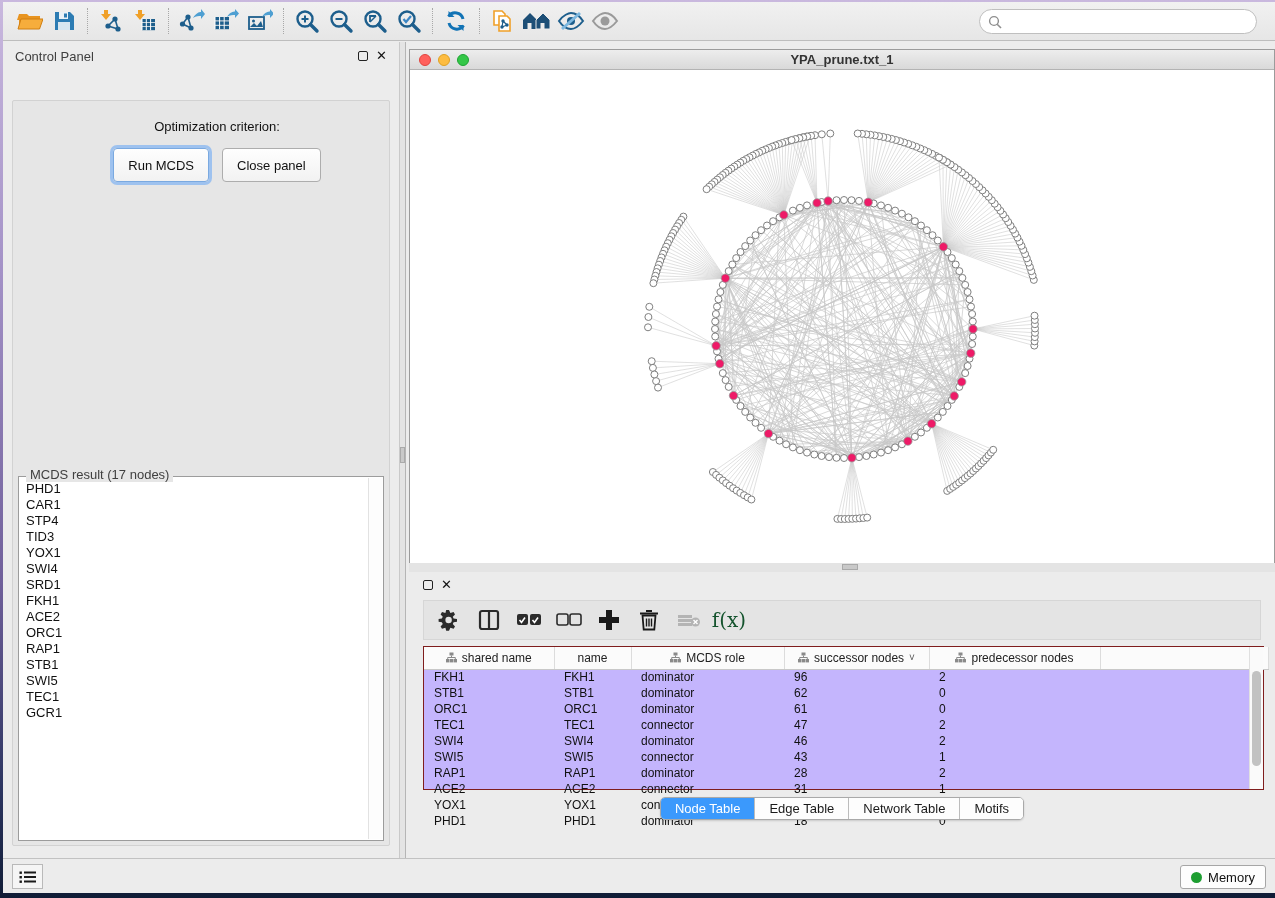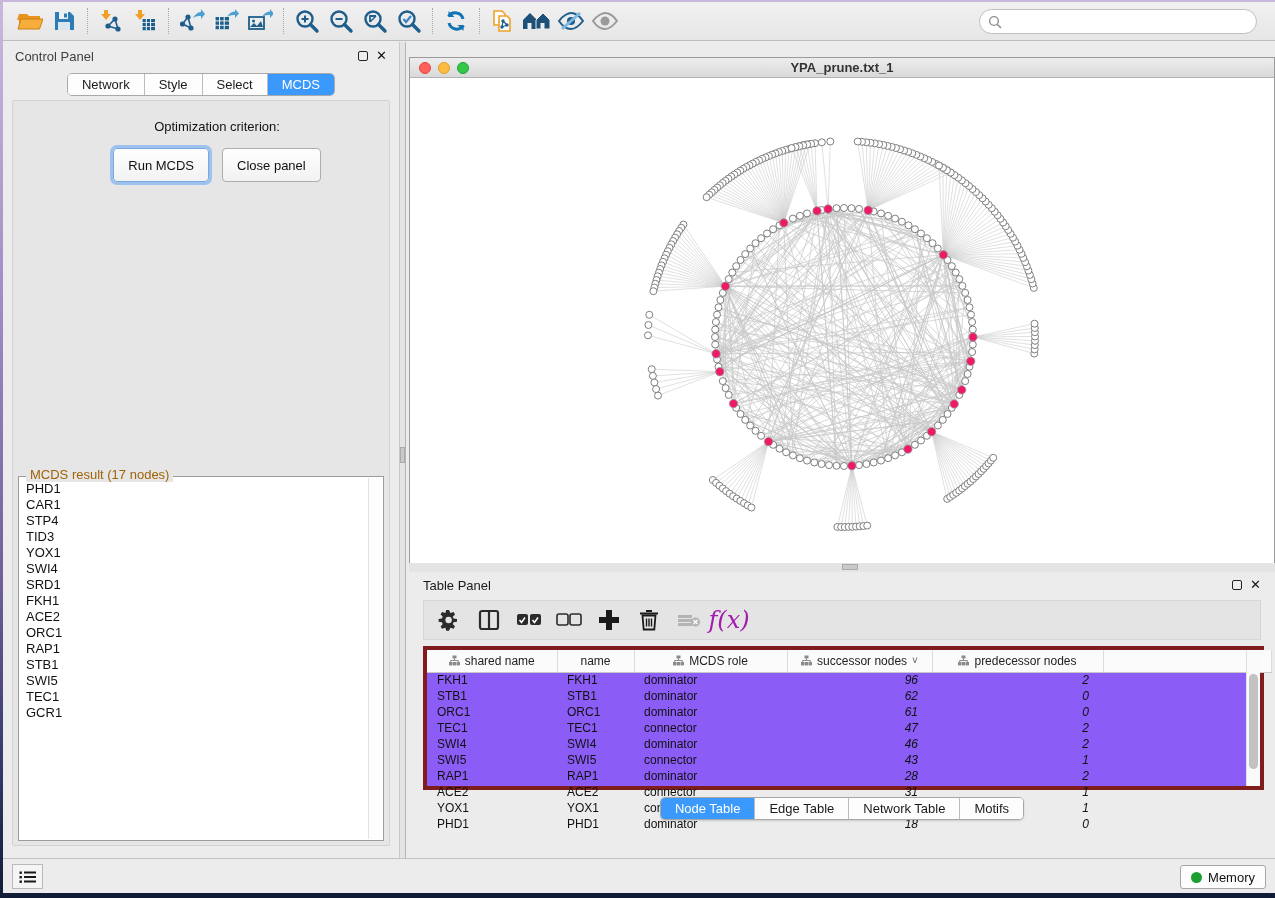--- a/index.html
+++ b/index.html
@@ -51,57 +51,57 @@
     flex-direction:column; align-items:center; justify-content:center; gap:1px; }
   .dd-stepper span { width:0; height:0; border-left:4px solid transparent; border-right:4px solid transparent; }
   .dd-up { border-bottom:4px solid #fff; }
   .dd-down { border-top:4px solid #fff; }
   .btn-row { display:flex; justify-content:center; gap:13px; margin-top:14px; }
   .mac-btn { height:34px; padding:0 14px; font-size:13px; color:#111; background:linear-gradient(#fefefe,#f2f2f2);
     border:1px solid #adadad; border-radius:4px; display:flex; align-items:center; }
   .mac-btn.focused { box-shadow:0 0 0 3px rgba(110,170,245,.6); border-color:#7aa9e0; }
 
   .result-group { position:absolute; left:5px; right:5px; top:368px; bottom:4px; }
-  .result-legend { position:absolute; left:8px; top:-2px; font-size:13px; color:#a16207; background:#e6e6e6;
+  .result-legend { position:absolute; left:8px; top:-2px; font-size:13px; color:#404040; background:#e6e6e6;
     padding:0 4px; z-index:2; }
   .result-box { position:absolute; inset:7px 0 0 0; border:1px solid #9c9c9c; background:#fff; }
   .result-list { position:absolute; inset:1px 15px 1px 1px; overflow:hidden; padding:3px 0 0 6px; }
   .result-item { font-size:13px; line-height:16px; color:#111; }
   .result-scroll { position:absolute; top:1px; bottom:1px; right:1px; width:14px; border-left:1px solid #e2e2e2; background:#fdfdfd; }
 
   
-  .net-frame { position:absolute; left:3px; top:15px; right:0; height:518px; border:1px solid #9b9b9b;
+  .net-frame { position:absolute; left:3px; top:7px; right:0; height:518px; border:1px solid #9b9b9b;
     background:#fff; }
   .net-titlebar { height:20px; background:linear-gradient(#ededed,#d9d9d9); border-bottom:1px solid #b3b3b3;
     display:flex; align-items:center; position:relative; }
   .traffic { display:flex; gap:7px; margin-left:9px; }
   .traffic span { width:12px; height:12px; border-radius:50%; display:block; }
   .t-red { background:#ff605c; border:1px solid #e0443e; }
   .t-yellow { background:#fdbc40; border:1px solid #dfa123; }
   .t-green { background:#34c748; border:1px solid #1ea433; }
   .net-title { position:absolute; left:0; right:0; text-align:center; font-size:13px; font-weight:bold; color:#333; }
   .net-canvas { position:absolute; left:0; top:21px; right:0; bottom:0; }
   .hdivider { position:absolute; left:3px; right:0; top:521px; height:9px; background:#e4e4e4; }
   .hdivider .handle { position:absolute; left:50%; top:1px; width:16px; height:6px; background:#c9c9c9; border:1px solid #aaa; }
 
   
   .table-panel { position:absolute; left:3px; right:0; top:530px; bottom:0; background:#ececec; }
   .tp-header { height:26px; display:flex; align-items:center; padding:0 14px; }
   .tp-title { font-size:13px; color:#1a1a1a; flex:1; }
   .tp-toolbar { margin:2px 14px 0; height:40px; background:#e4e4e4; border:1px solid #d6d6d6;
     display:flex; align-items:center; gap:10px; padding:0 10px; }
   .tp-tool { width:30px; height:30px; display:flex; align-items:center; justify-content:center; }
-  .fx { font-family:"DejaVu Serif","Liberation Serif",serif; font-style:italic; font-size:24px; color:#a21caf; }
-  .tbl-wrap { position:absolute; left:14px; right:11px; top:74px; bottom:68px; background:#8b5cf6; border:4px solid #7f1d1d; }
+  .fx { font-family:"DejaVu Serif","Liberation Serif",serif; font-size:20px; color:#14532d; }
+  .tbl-wrap { position:absolute; left:14px; right:11px; top:74px; bottom:68px; background:#c4b5fd; border:1px solid #7f1d1d; }
   table.node-table { border-collapse:collapse; table-layout:fixed; width:845px; font-size:12px; }
   .node-table th { height:22px; font-weight:normal; color:#222; background:#fbfbfb;
     border-bottom:1px solid #c8c8c8; border-right:1px solid #dcdcdc; text-align:center; white-space:nowrap; overflow:hidden; }
   .node-table th .th-inner { display:flex; align-items:center; justify-content:center; gap:5px; }
   .node-table td { height:16px; padding:0 10px; color:#111; white-space:nowrap; overflow:hidden; }
-  .node-table td.num { text-align:right; padding-right:14px;font-style:italic; }
+  .node-table td.num { padding-right:14px; }
   .sort-chev { font-size:10px; color:#555; }
   .tbl-scroll { position:absolute; right:0; top:0; bottom:0; width:14px; background:#fafafa; border-left:1px solid #e0e0e0; }
   .tbl-thumb { position:absolute; left:2px; right:2px; top:24px; height:95px; background:#c2c2c2; border-radius:5px; }
   .tp-tabs-row { position:absolute; left:0; right:0; bottom:38px; display:flex; justify-content:center; }
   .tp-tabs-row .seg { box-shadow:0 1px 2px rgba(0,0,0,.15); }
 
   
   .statusbar { position:absolute; left:0; right:0; bottom:0; height:35px; background:#ececec;
     border-top:1px solid #c2c2c2; }
   .status-left-btn { position:absolute; left:9px; top:5px; width:31px; height:25px; background:#f5f5f5;
@@ -264,28 +264,20 @@
 
   <div class="main">
 
     <div class="control-panel">
       <div class="cp-header">
         <span class="cp-title">Control Panel</span>
         <span class="panel-btns">
           <span class="float-box"></span>
           <span class="close-x">✕</span>
         </span>
-      </div>
-      <div class="cp-tabs-row">
-        <div class="seg">
-          <div class="seg-item">Network</div>
-          <div class="seg-item">Style</div>
-          <div class="seg-item">Select</div>
-          <div class="seg-item active">MCDS</div>
-        </div>
       </div>
       <div class="cp-card">
         <div class="opt-label">Optimization criterion:</div>
         <div class="btn-row">
           <div class="mac-btn focused">Run MCDS</div>
           <div class="mac-btn">Close panel</div>
         </div>
         <div class="result-group">
           <span class="result-legend">MCDS result (17 nodes)</span>
           <div class="result-box">
@@ -1140,21 +1132,20 @@
             </g>
           </svg>
       </div>
 
       <div class="hdivider">
           <div class="handle"></div>
         </div>
 
       <div class="table-panel">
         <div class="tp-header">
-          <span class="tp-title">Table Panel</span>
           <span class="panel-btns">
             <span class="float-box"></span>
             <span class="close-x">✕</span>
           </span>
         </div>
         <div class="tp-toolbar">
           <div class="tp-tool">
             <svg width="22" height="22" viewBox="0 0 22 22">
               <path d="M11 1 l1.4 3 3.2 -1 1.4 2.4 -2.2 2.4 .8 1.8 3.4 .4 0 2.8 -3.4 .4 -.8 1.8 2.2 2.4 -1.4 2.4 -3.2 -1 -1.4 3 -2.8 0 -.8 -3 -3.4 1 -1.4 -2.4 2.2 -2.4 -1 -1.8 -3.2 -.4 0 -2.8 3.2 -.4 1 -1.8 -2.2 -2.4 1.4 -2.4 3.4 1 .8 -3 z" fill="#2b2b2b"></path>
               <circle cx="10.6" cy="11" r="3.2" fill="#e4e4e4"></circle>

